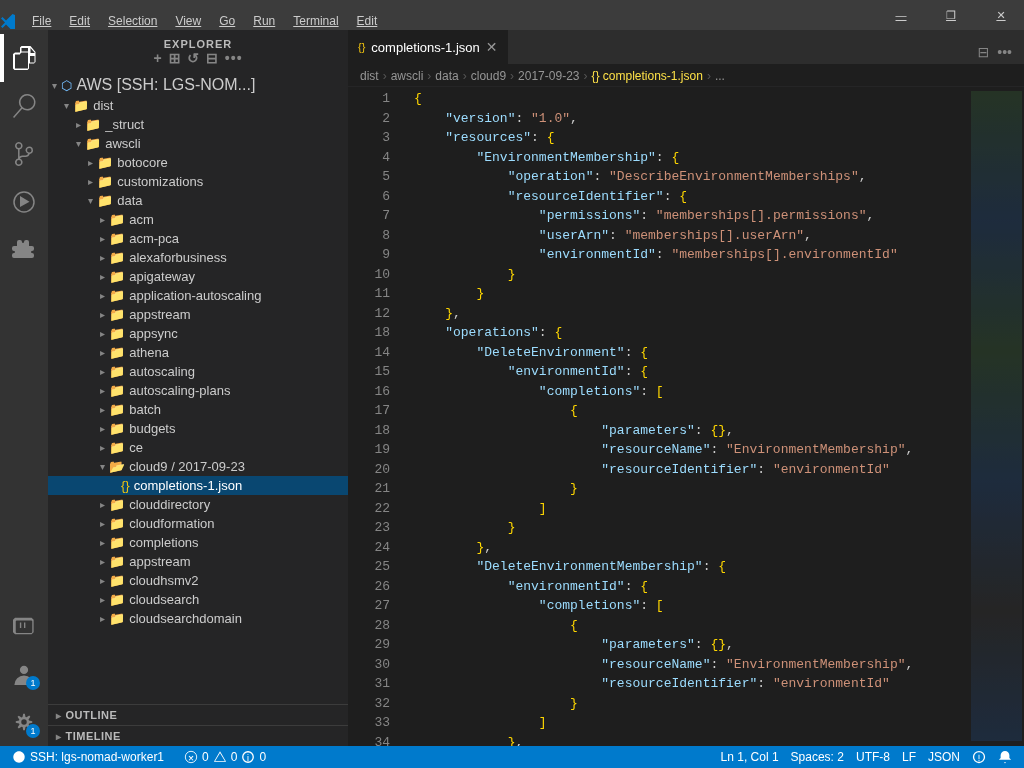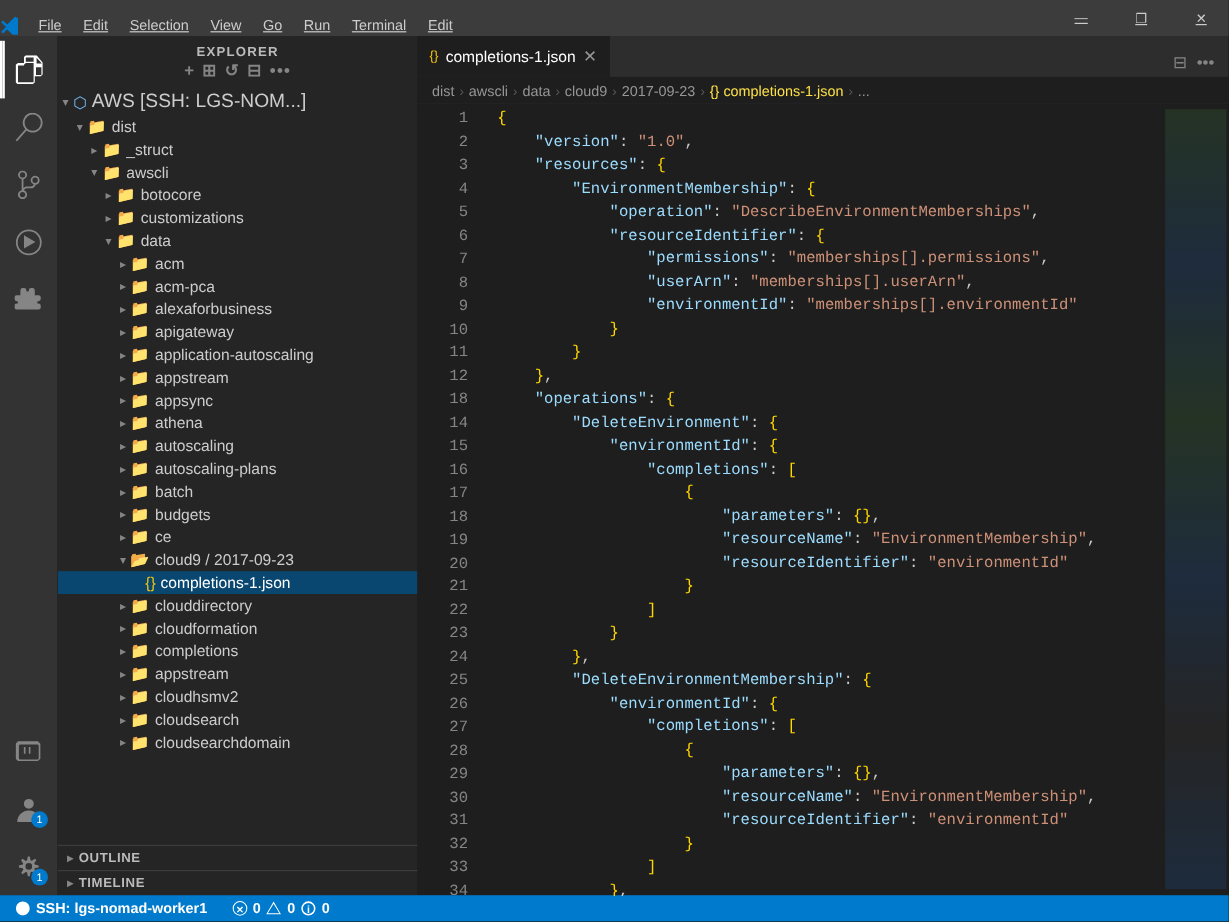--- a/index.html
+++ b/index.html
@@ -327,21 +327,20 @@
       color: #ffffff;
       flex-shrink: 0;
       gap: 12px;
     }
     .status-item {
       display: flex;
       align-items: center;
       gap: 4px;
       cursor: pointer;
       padding: 0 4px;
-      font-weight: bold;
     }
     .status-right {
       margin-left: auto;
       display: flex;
       gap: 4px;
     }
 
     
     .s-brace { color: #ffd700; }
     .s-key { color: #9cdcfe; }
@@ -762,13 +761,40 @@
     <svg width="14" height="14" viewBox="0 0 16 16" fill="white">
       <path d="M8 1.5L1 13.5h14L8 1.5zm0 2l5.5 9h-11L8 3.5z"></path>
     </svg>
     <span>0</span>
     <svg width="14" height="14" viewBox="0 0 16 16" fill="white">
       <circle cx="8" cy="8" r="6" fill="none" stroke="white" stroke-width="1.5"></circle>
       <text x="8" y="12" text-anchor="middle" font-size="10" fill="white">i</text>
     </svg>
     <span>0</span>
   </div>
+  <div class="status-right">
+    <div class="status-item">
+      <span>Ln 1, Col 1</span>
+    </div>
+    <div class="status-item">
+      <span>Spaces: 2</span>
+    </div>
+    <div class="status-item">
+      <span>UTF-8</span>
+    </div>
+    <div class="status-item">
+      <span>LF</span>
+    </div>
+    <div class="status-item">
+      <span>JSON</span>
+    </div>
+    <div class="status-item">
+      <svg width="14" height="14" viewBox="0 0 16 16" fill="white">
+        <path d="M8 1a7 7 0 1 0 0 14A7 7 0 0 0 8 1zm0 1.5a5.5 5.5 0 1 1 0 11 5.5 5.5 0 0 1 0-11zm-.5 3v5h1V5.5h-1zm0 6v1h1v-1h-1z"></path>
+      </svg>
+    </div>
+    <div class="status-item">
+      <svg width="14" height="14" viewBox="0 0 16 16" fill="white">
+        <path d="M8 1a5 5 0 0 0-5 5v3L1 11h14l-2-2V6a5 5 0 0 0-5-5zm-1 13a1 1 0 0 0 2 0H7z"></path>
+      </svg>
+    </div>
+  </div>
 </div>
 
 </body></html>

